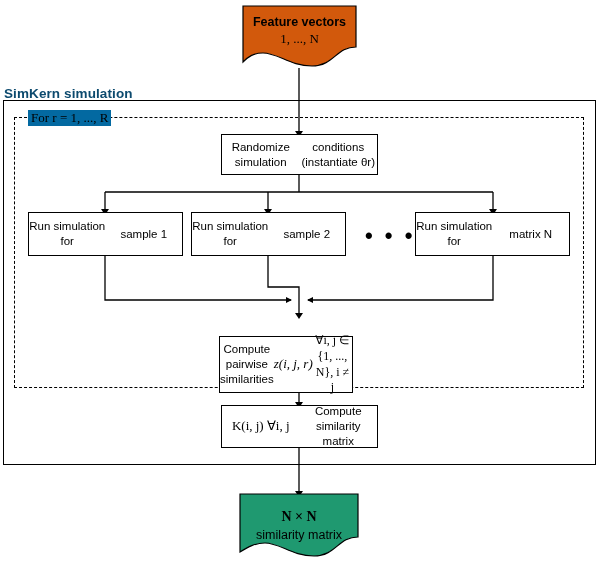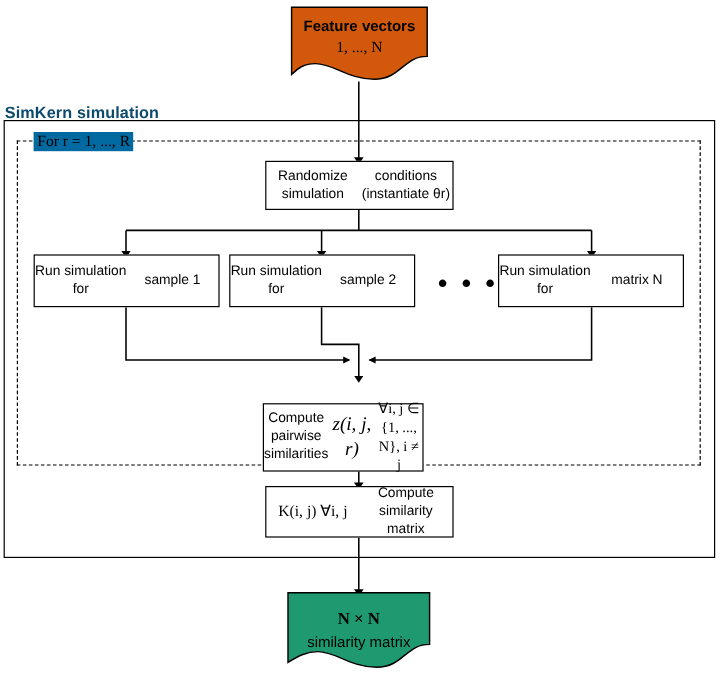--- a/index.html
+++ b/index.html
@@ -104,21 +104,21 @@
     font-weight: bold;
     color: #000000;
     letter-spacing: 3px;
     line-height: 1;
   }
 
   
   .mi {
     font-family: "Liberation Serif", serif;
     font-style: italic;
-    font-size: 16px;
+    font-size: 13px;
   }
   .mr {
     font-family: "Liberation Serif", serif;
     font-style: normal;
     font-size: 13px;
   }
 </style>
 </head>
 <body>
 

